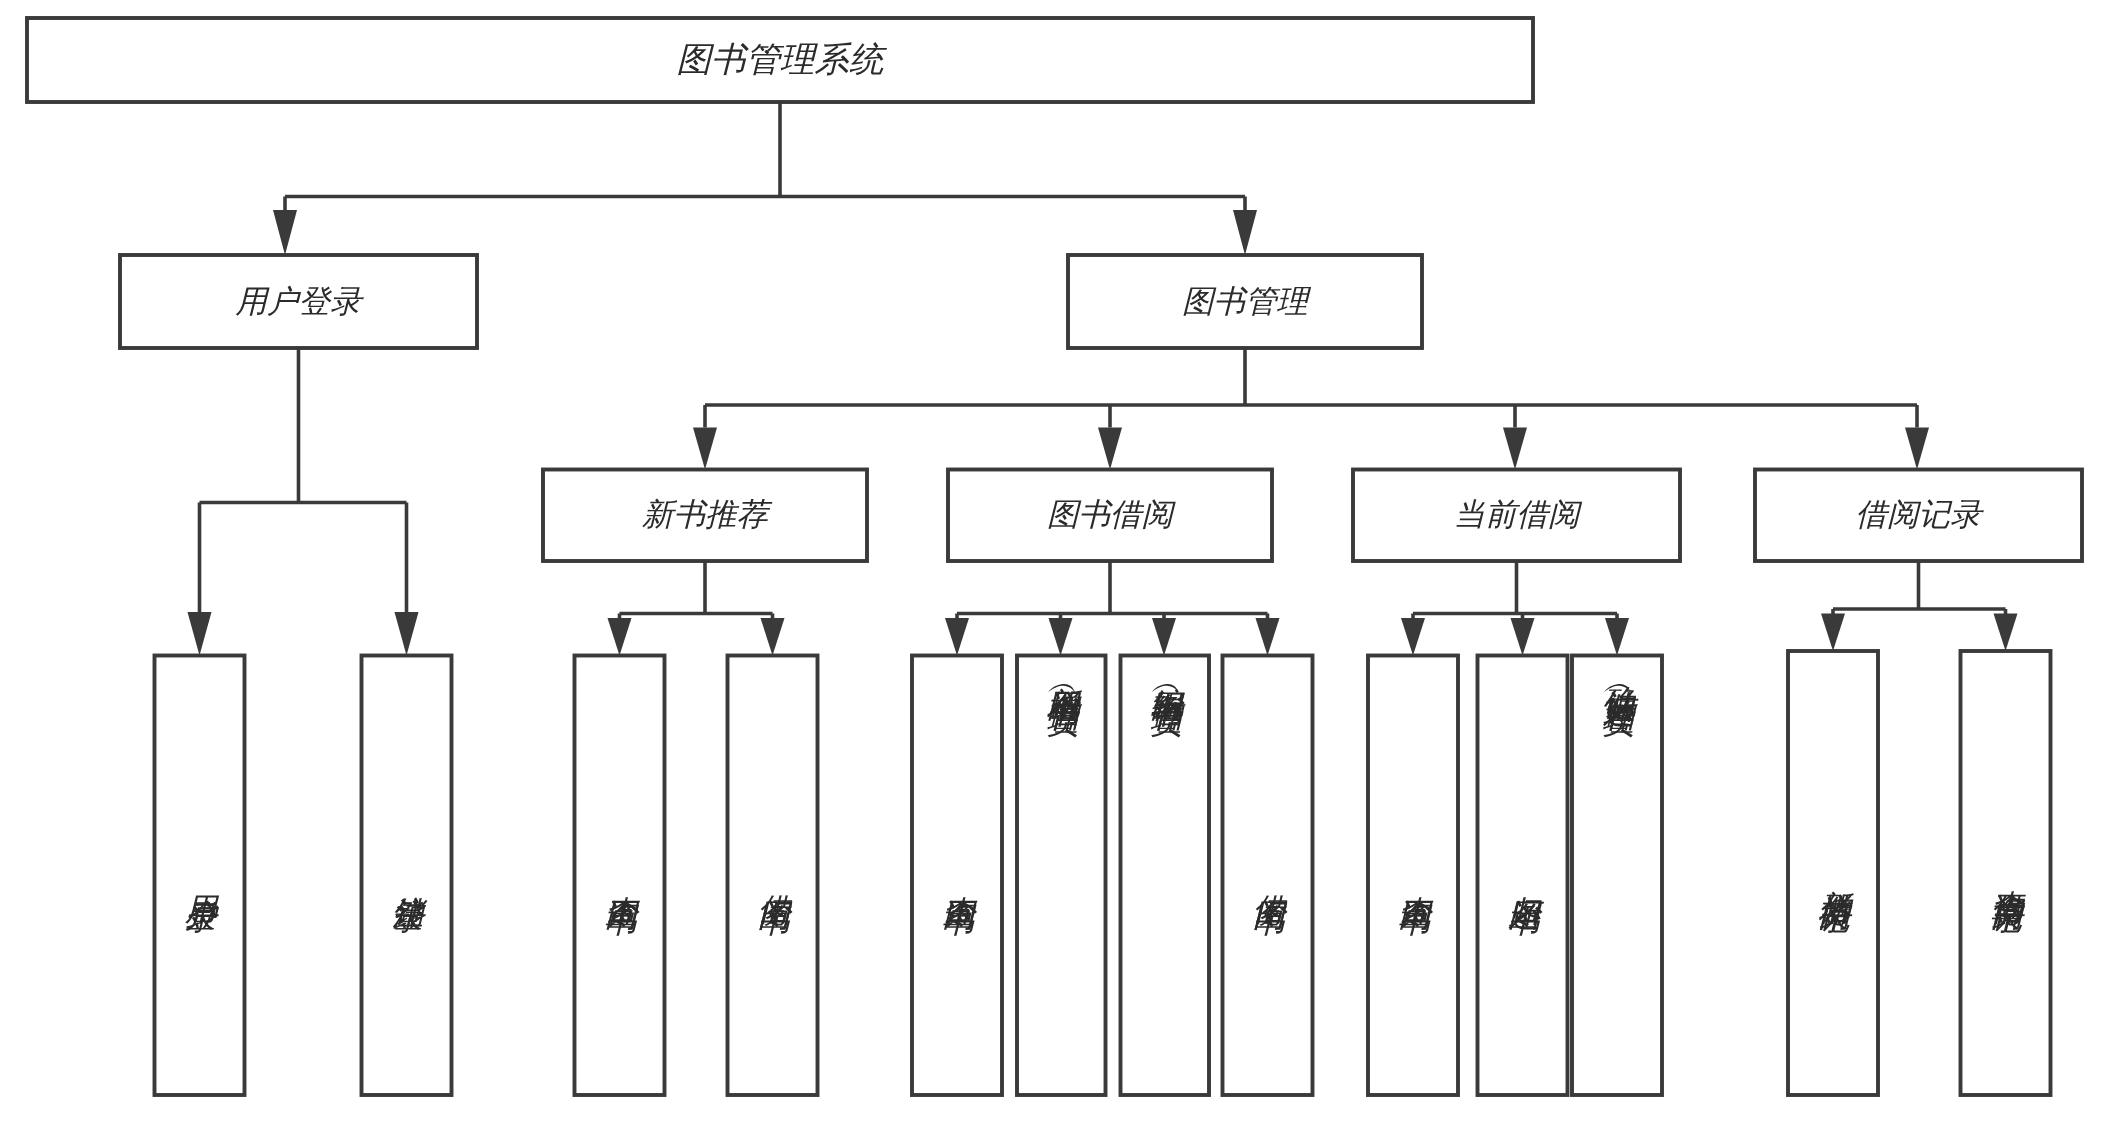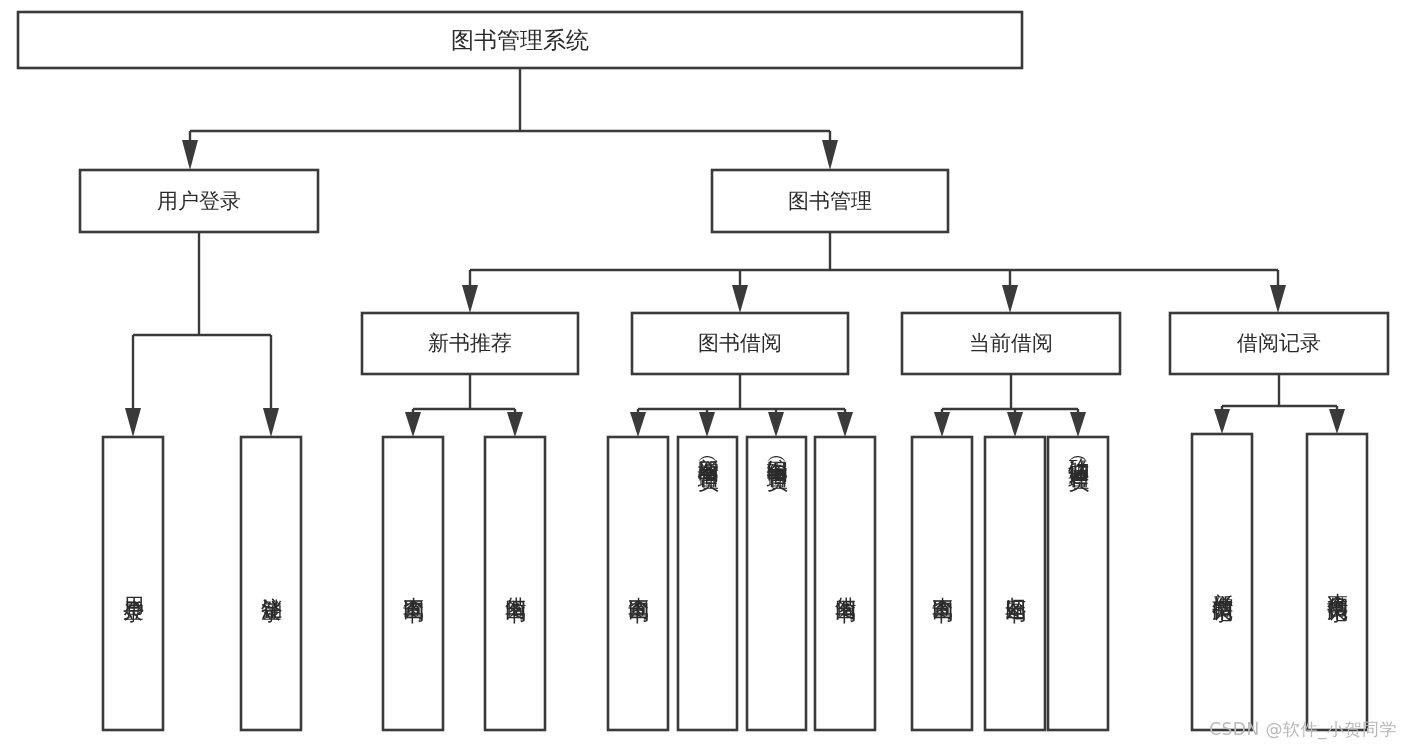--- a/index.html
+++ b/index.html
@@ -9,20 +9,21 @@
   }
   body {
     font-family: "DejaVu Sans", "Liberation Sans", sans-serif;
   }
   #diagram-root {
     position: relative;
     width: 1405px;
     height: 747px;
     background: #ffffff;
     overflow: hidden;
+    font-style: italic;
   }
   svg#flow {
     position: absolute;
     top: 0;
     left: 0;
     width: 1405px;
     height: 747px;
     display: block;
   }
   .node-rect {
@@ -220,14 +221,13 @@
     <span class="vlabel">确认归还（管理员）</span>
   </div>
 
   <div class="vlabel-wrap" style="left:1192px; top:434px; width:60px; height:296px;">
     <span class="vlabel">新增借阅记录</span>
   </div>
   <div class="vlabel-wrap" style="left:1307px; top:434px; width:60px; height:296px;">
     <span class="vlabel">查询借阅记录</span>
   </div>
 
-  <div id="watermark">CSDN @软件_小贺同学</div>
 </div>
 
 </body></html>

